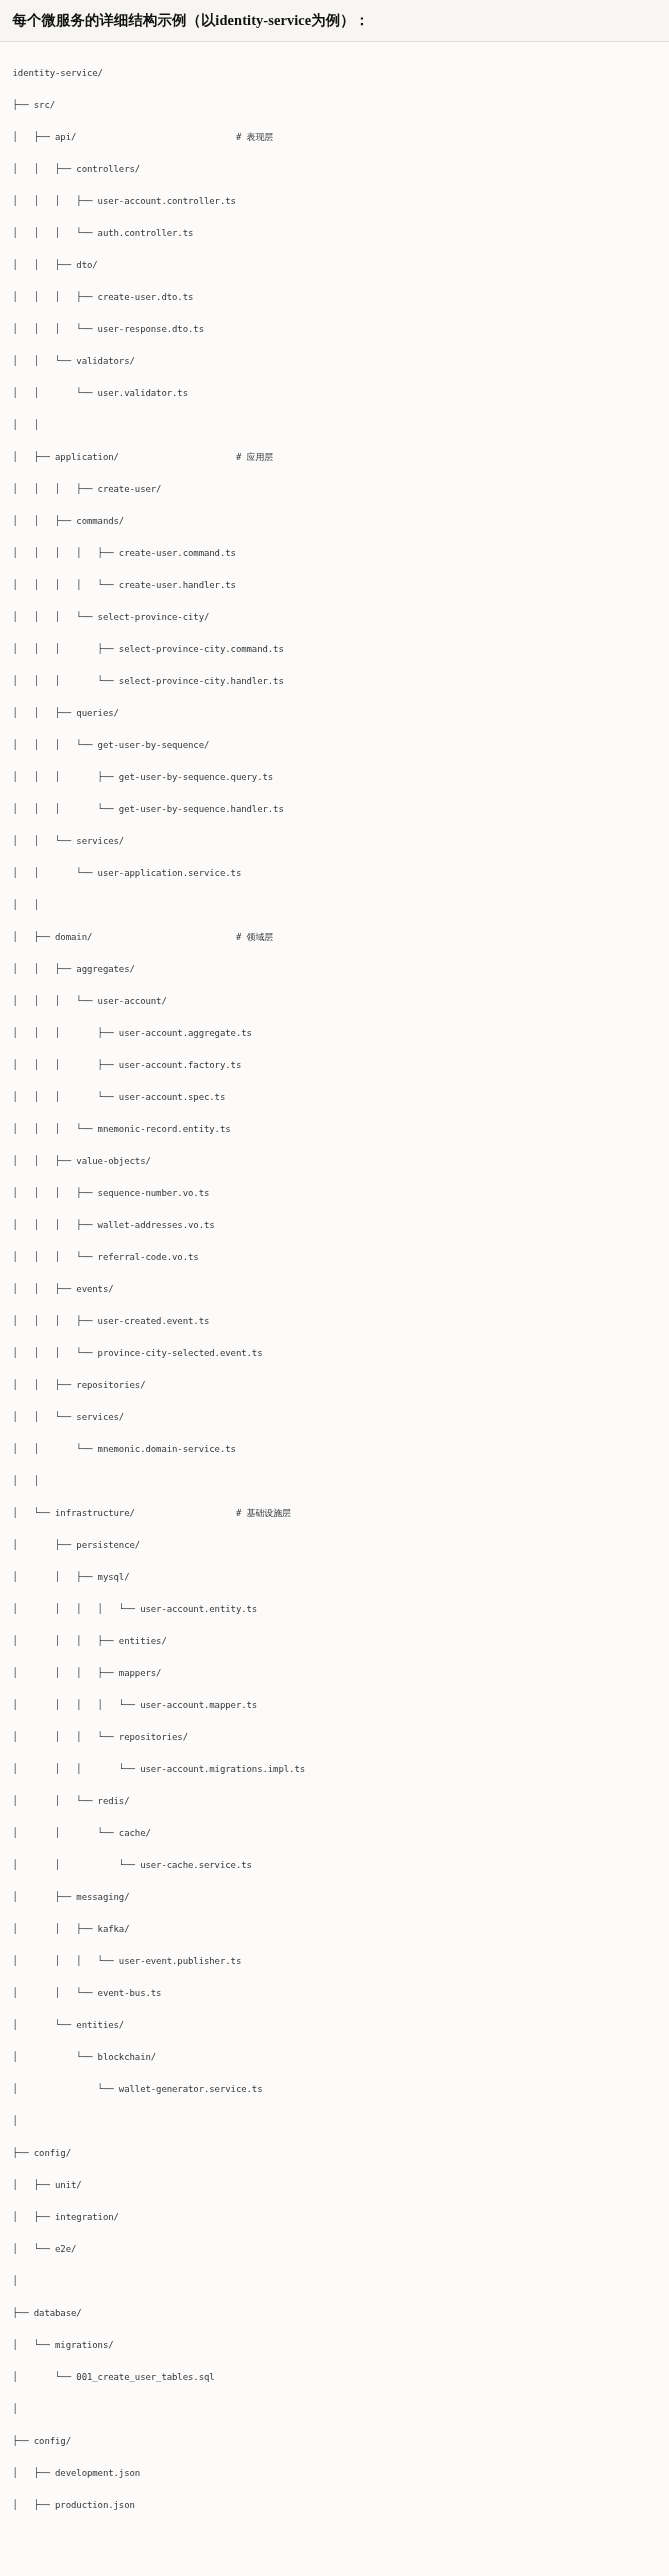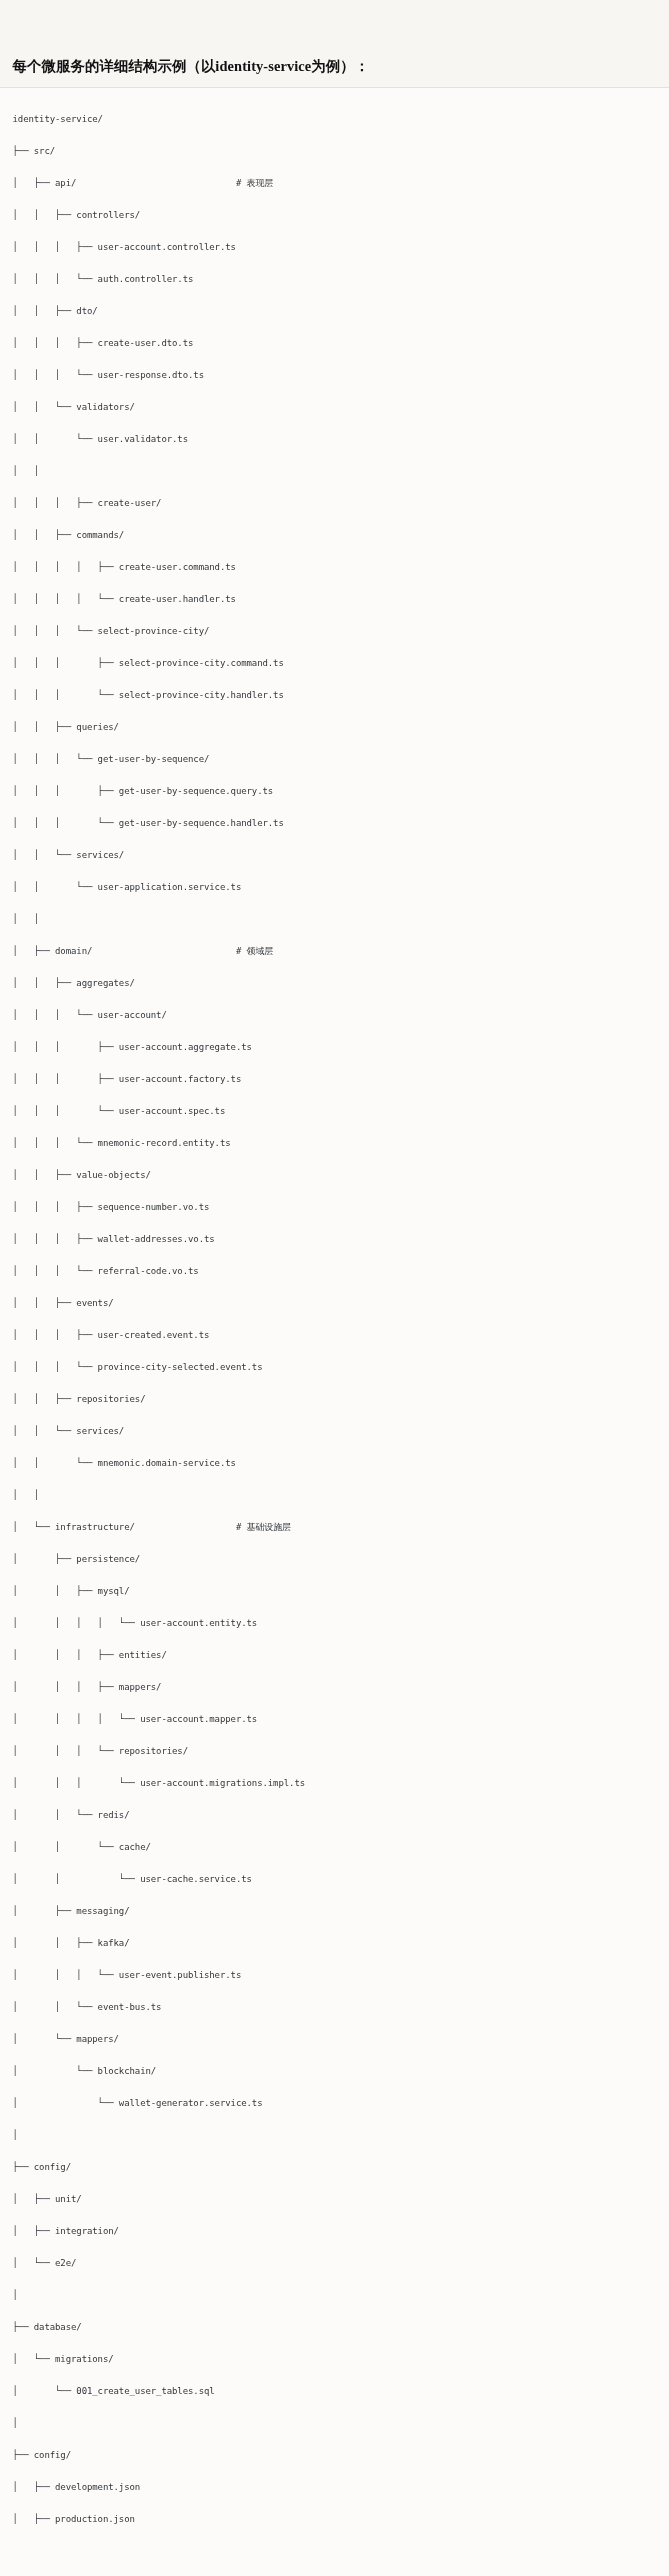--- a/index.html
+++ b/index.html
@@ -24,21 +24,20 @@
     border-bottom: 0.6px solid #e3e1da;
     padding: 11.3px 12.5px 10.6px 12.5px;
   }
   .doc-title {
     font-family: "Liberation Serif", serif;
     font-weight: bold;
     font-size: 14.4px;
     line-height: 1.35;
     color: #121212;
     letter-spacing: 0.1px;
-    margin-top: 46px;
   }
   
   .tree-block {
     background: #fcfbf9;
     padding: 13.8px 12.5px 12.5px 12.5px;
     border-bottom: 0.6px solid #e6e4dd;
   }
   .tree {
     font-family: "DejaVu Sans Mono", "Liberation Mono", monospace;
     font-size: 9px;
@@ -64,20 +63,21 @@
 <span class="row">│   ├── api/                              # 表现层</span>
 <span class="row">│   │   ├── controllers/</span>
 <span class="row">│   │   │   ├── user-account.controller.ts</span>
 <span class="row">│   │   │   └── auth.controller.ts</span>
 <span class="row">│   │   ├── dto/</span>
 <span class="row">│   │   │   ├── create-user.dto.ts</span>
 <span class="row">│   │   │   └── user-response.dto.ts</span>
 <span class="row">│   │   └── validators/</span>
 <span class="row">│   │       └── user.validator.ts</span>
 <span class="row">│   │</span>
+<span class="row">│   ├── application/                      # 应用层</span>
 <span class="row">│   │   │   ├── create-user/</span>
 <span class="row">│   │   ├── commands/</span>
 <span class="row">│   │   │   │   ├── create-user.command.ts</span>
 <span class="row">│   │   │   │   └── create-user.handler.ts</span>
 <span class="row">│   │   │   └── select-province-city/</span>
 <span class="row">│   │   │       ├── select-province-city.command.ts</span>
 <span class="row">│   │   │       └── select-province-city.handler.ts</span>
 <span class="row">│   │   ├── queries/</span>
 <span class="row">│   │   │   └── get-user-by-sequence/</span>
 <span class="row">│   │   │       ├── get-user-by-sequence.query.ts</span>
@@ -112,21 +112,21 @@
 <span class="row">│       │   │   │   └── user-account.mapper.ts</span>
 <span class="row">│       │   │   └── repositories/</span>
 <span class="row">│       │   │       └── user-account.migrations.impl.ts</span>
 <span class="row">│       │   └── redis/</span>
 <span class="row">│       │       └── cache/</span>
 <span class="row">│       │           └── user-cache.service.ts</span>
 <span class="row">│       ├── messaging/</span>
 <span class="row">│       │   ├── kafka/</span>
 <span class="row">│       │   │   └── user-event.publisher.ts</span>
 <span class="row">│       │   └── event-bus.ts</span>
-<span class="row">│       └── mappers/</span>
+<span class="row">│       └── entities/</span>
 <span class="row">│           └── blockchain/</span>
 <span class="row">│               └── wallet-generator.service.ts</span>
 <span class="row">│</span>
 <span class="row">├── config/</span>
 <span class="row">│   ├── unit/</span>
 <span class="row">│   ├── integration/</span>
 <span class="row">│   └── e2e/</span>
 <span class="row">│</span>
 <span class="row">├── database/</span>
 <span class="row">│   └── migrations/</span>

